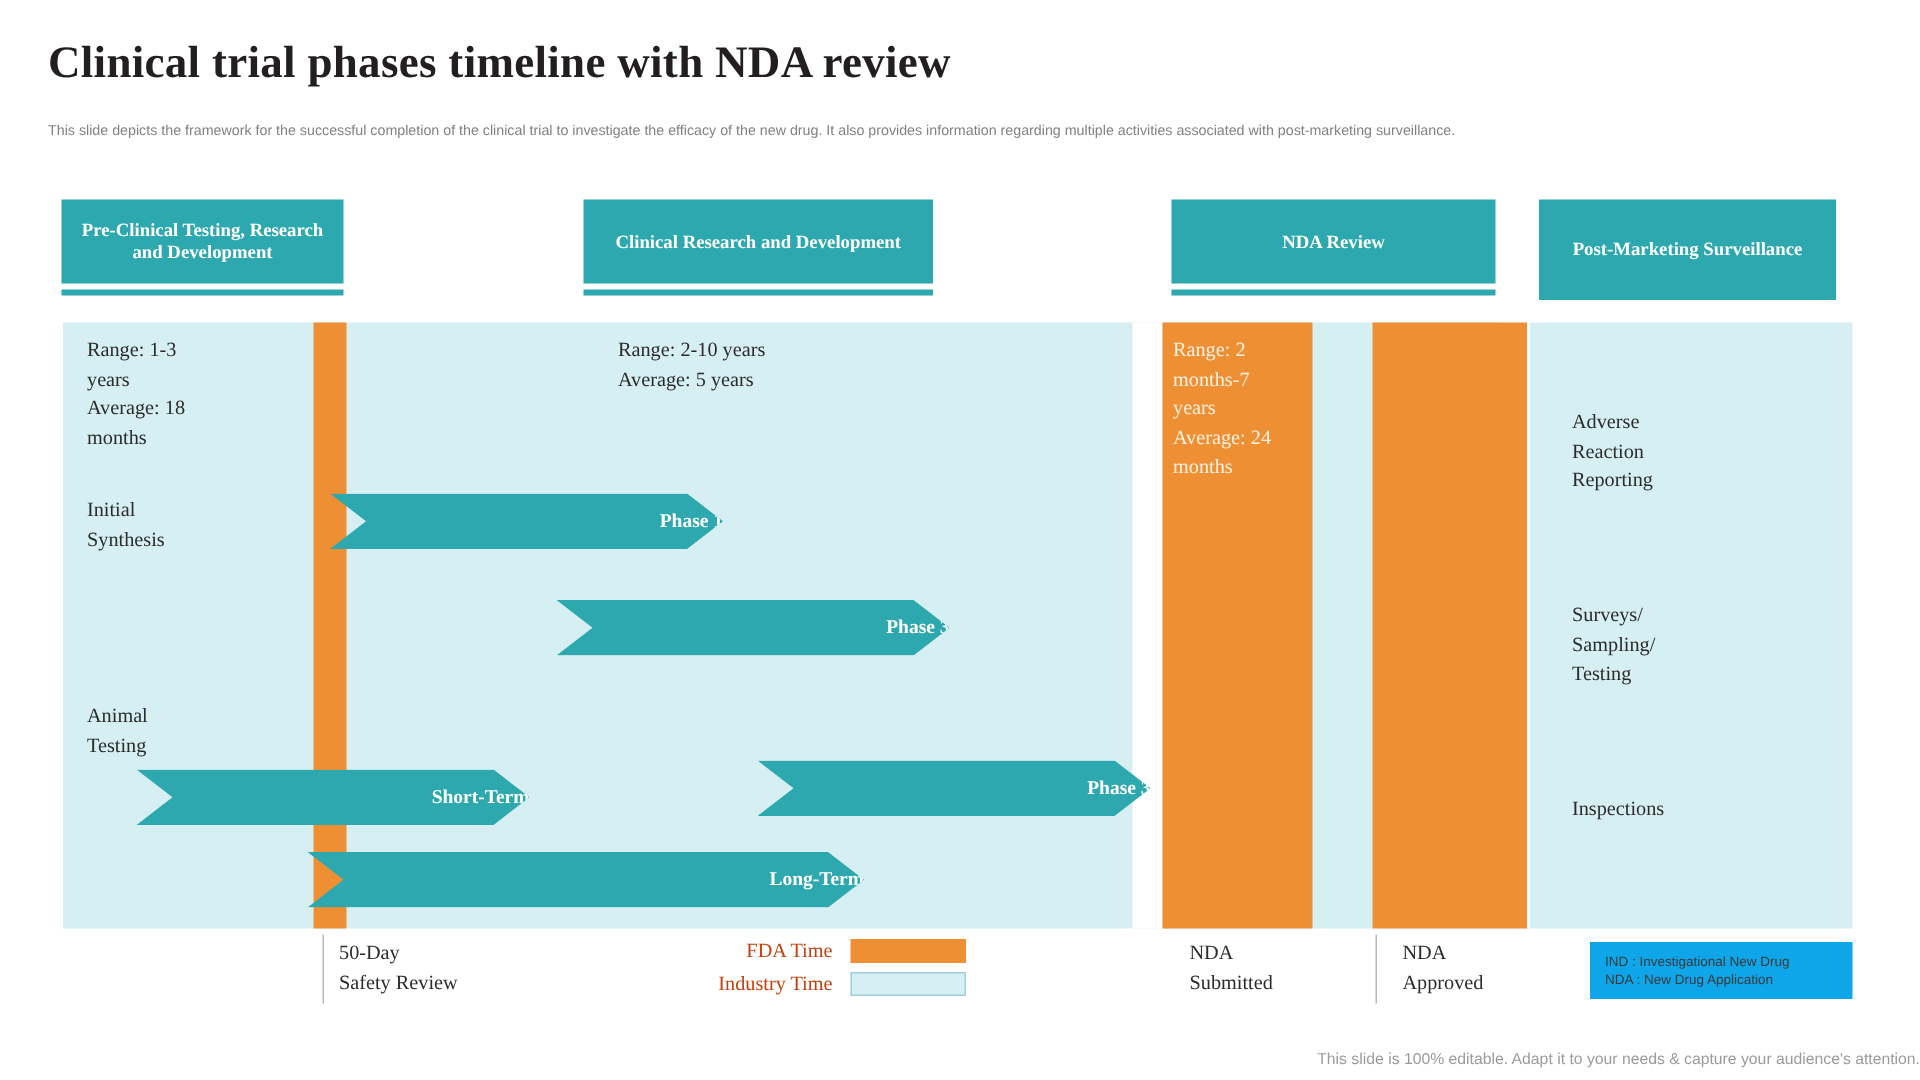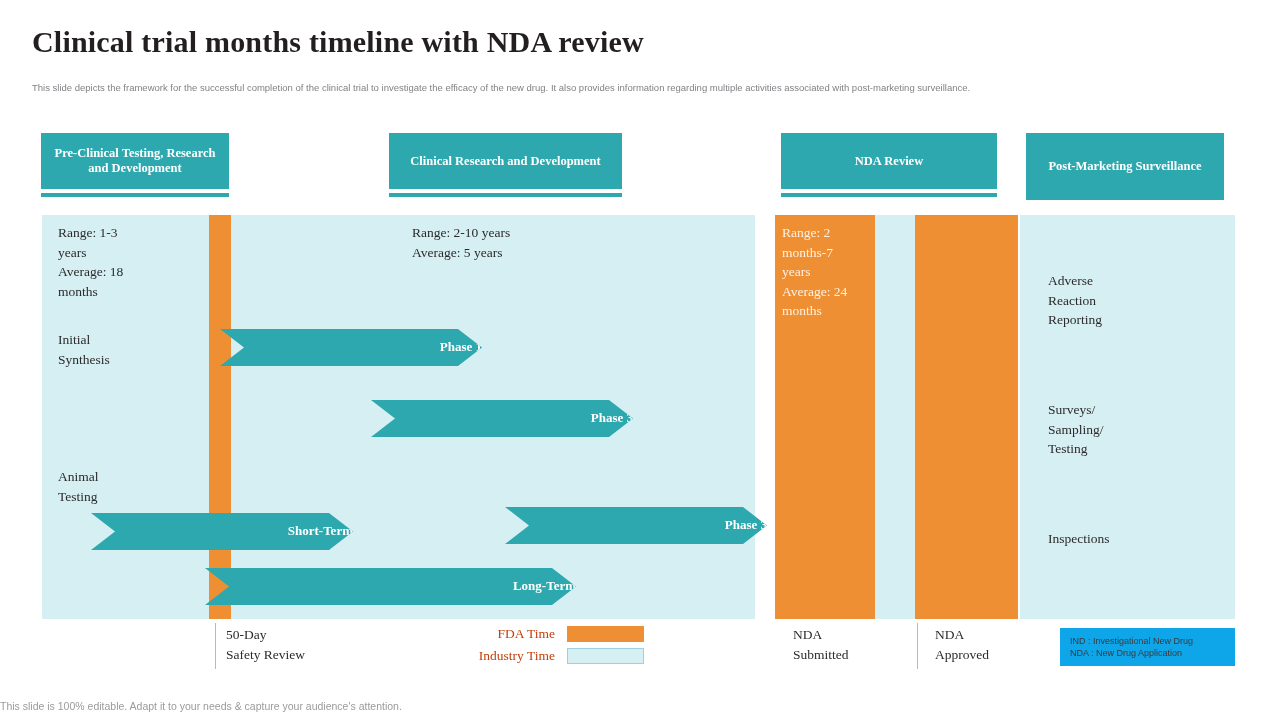--- a/index.html
+++ b/index.html
@@ -100,29 +100,29 @@
     background:#0ea5e9;
     display:flex;flex-direction:column;justify-content:center;
     padding-left:10px;box-sizing:border-box;
   }
   .notebox div{
     font-family:"Liberation Sans", sans-serif;
     font-size:9px;color:#3a3a3a;line-height:12px;white-space:nowrap;
   }
 
   .footer{
-    position:absolute;left:0;top:700px;width:1280px;text-align:left;
+    position:absolute;left:0;top:700px;width:1280px;text-align:right;
     font-family:"Liberation Sans", sans-serif;
     font-size:10.5px;color:#9b9b9b;
   }
 </style>
 </head>
 <body>
 
-<div class="title">Clinical trial months timeline with NDA review</div>
+<div class="title">Clinical trial phases timeline with NDA review</div>
 <div class="subtitle">This slide depicts the framework for the successful completion of the clinical trial to investigate the efficacy of the new drug. It also provides information regarding multiple activities associated with post-marketing surveillance.</div>
 
 <div class="panel"></div>
 
 <div class="panel-gap" style="left:755px;top:215px;width:20px;height:404px;"></div>
 <div class="panel-gap" style="left:1000px;top:215px;width:20px;height:404px;"></div>
 
 <div class="hdr" style="left:41px;top:133px;width:188px;height:56px;">Pre-Clinical Testing,
 Research and Development</div>
 <div class="hdr-rule" style="left:41px;top:193px;width:188px;"></div>

